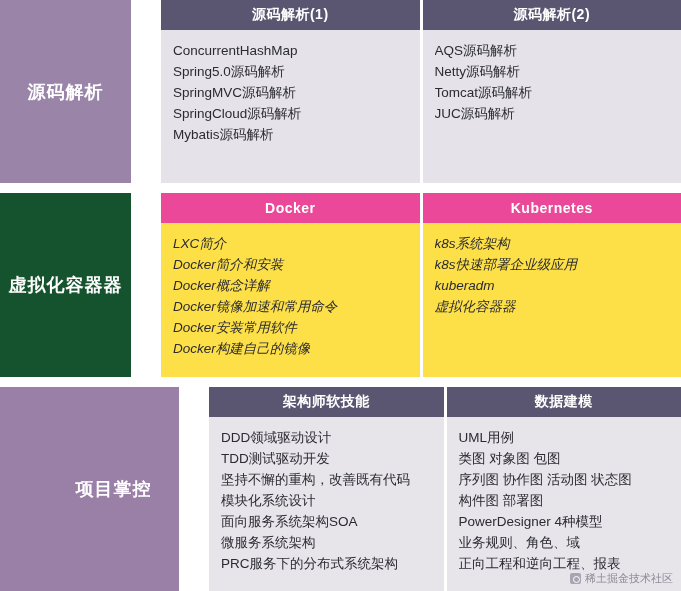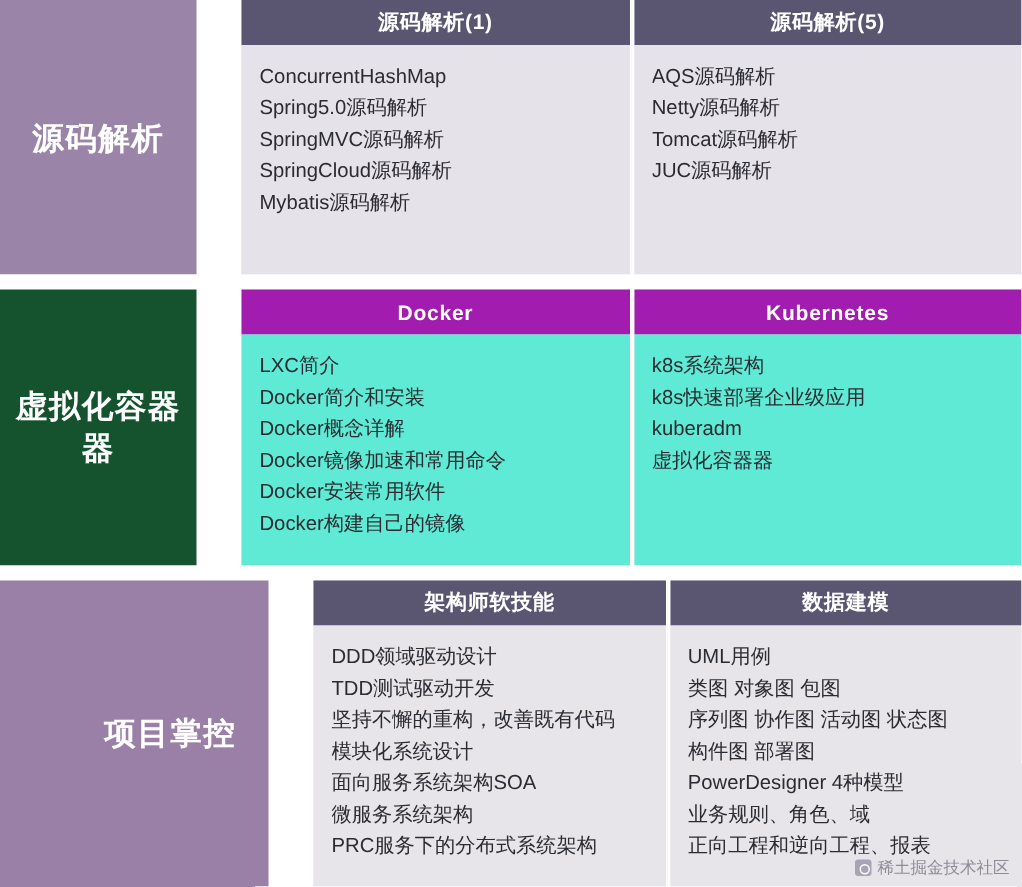--- a/index.html
+++ b/index.html
@@ -31,21 +31,21 @@
   .band.b1 { height: 185px; }
   .band.b2 { height: 206px; }
 
   .cat {
     width: 131px;
     flex: 0 0 131px;
     display: flex;
     align-items: center;
     justify-content: center;
     color: #ffffff;
-    font-size: 21px;
+    font-size: 18px;
     font-weight: bold;
     letter-spacing: 1px;
     text-align: center;
   }
   .cat.c0 { background: #9a84a8; }
   .cat.c1 { background: #14532d; }
   .cat.c2 { background: #9a7fa6; padding-left: 48px; }
 
   .cols {
     flex: 1 1 auto;
@@ -69,27 +69,27 @@
     flex: 0 0 30px;
     background: #5a5570;
     color: #ffffff;
     font-size: 14px;
     font-weight: bold;
     display: flex;
     align-items: center;
     justify-content: center;
     letter-spacing: 0.5px;
   }
-  .col-head.alt { background: #a21caf; }
+  .col-head.alt { background: #ec4899; }
   .col-body {
     flex: 1 1 auto;
     padding: 10px 12px 8px 12px;
     background: #e6e2e9;
   }
-  .col-body.shade1 { background: #5eead4; }
+  .col-body.shade1 { background: #fde047; font-style: italic; }
   .col-body.shade2 { background: #e8e5ea; }
   .item {
     font-size: 13.5px;
     color: #2b2b33;
     line-height: 21px;
     white-space: nowrap;
     overflow: hidden;
   }
 
   .watermark {
@@ -134,21 +134,21 @@
         <div class="col-head">源码解析(1)</div>
         <div class="col-body">
           <div class="item">ConcurrentHashMap</div>
           <div class="item">Spring5.0源码解析</div>
           <div class="item">SpringMVC源码解析</div>
           <div class="item">SpringCloud源码解析</div>
           <div class="item">Mybatis源码解析</div>
         </div>
       </div>
       <div class="col">
-        <div class="col-head">源码解析(5)</div>
+        <div class="col-head">源码解析(2)</div>
         <div class="col-body">
           <div class="item">AQS源码解析</div>
           <div class="item">Netty源码解析</div>
           <div class="item">Tomcat源码解析</div>
           <div class="item">JUC源码解析</div>
         </div>
       </div>
     </div>
   </div>
 

